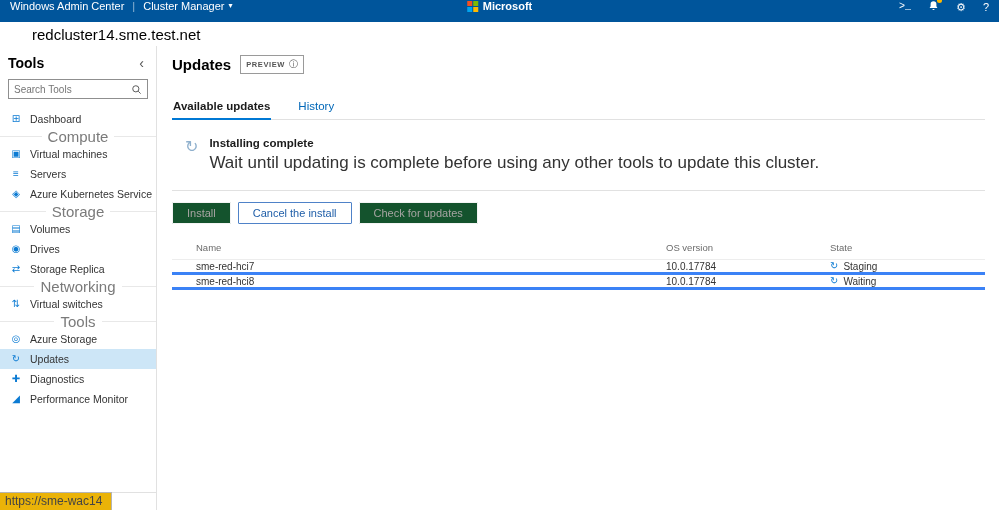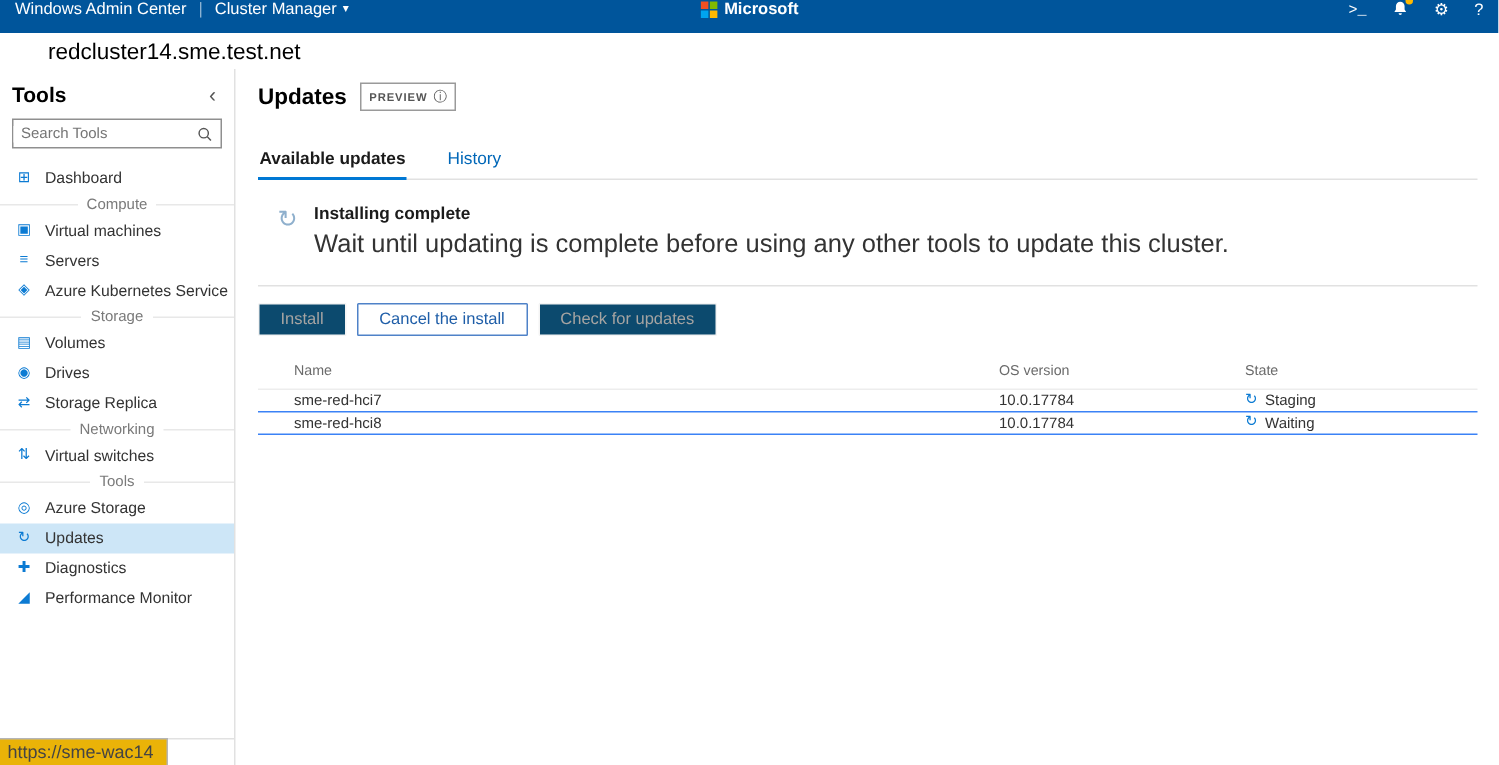--- a/index.html
+++ b/index.html
@@ -34,21 +34,21 @@
   .tools-header { display:flex; justify-content:space-between; align-items:center; padding:9px 12px 7px 8px; }
   .tools-title { font-size:14px; font-weight:bold; color:#000; }
   .collapse-chev { color:#555; font-size:14px; cursor:pointer; line-height:1; }
   .search-box { margin:1px 8px 10px; display:flex; align-items:center; border:1px solid #8f8f8f; height:20px; background:#fff; }
   .search-box input { border:0; outline:0; flex:1; font-size:10px; padding:0 5px; color:#333; min-width:0;
     font-family:"Liberation Sans","DejaVu Sans",sans-serif; }
   .search-icon { flex:0 0 auto; margin-right:5px; display:flex; }
   .nav-item { display:flex; align-items:center; height:20px; padding-left:10px; gap:8px; font-size:10.5px; color:#333; cursor:pointer; }
   .nav-item .nicon { width:12px; text-align:center; color:#0c7bd3; font-size:10px; line-height:1; flex:0 0 12px; }
   .nav-item.selected { background:#cde6f7; }
-  .nav-section { display:flex; align-items:center; height:15px; gap:6px; padding:0 0; font-size:10px; color:#7a7a7a; }
+  .nav-section { display:flex; align-items:center; height:15px; gap:6px; padding:0 0; font-size:15px; color:#7a7a7a; }
   .nav-section::before, .nav-section::after { content:""; flex:1; border-top:1px solid #e8e8e8; }
   .sidebar-bottom { position:absolute; left:0; right:0; bottom:0; border-top:1px solid #e1e1e1; background:#fff; height:18px; overflow:hidden; }
 
   
   .status-tooltip { position:absolute; left:0; bottom:0; background:#eab308; border:1px solid #b5b5b5; border-left:0; border-bottom:0;
     font-size:12px; color:#444; padding:1px 9px 2px 5px; z-index:20; }
 
   
   .main { flex:1; padding:9px 14px 0 15px; position:relative; overflow:hidden; }
   .main-title-row { display:flex; align-items:center; gap:9px; }
@@ -64,26 +64,26 @@
   .notice { display:flex; gap:11px; margin:17px 0 0 13px; }
   .notice-icon { color:#8fb0cd; font-size:16px; line-height:1; margin-top:2px; }
   .notice-title { font-size:11.5px; font-weight:bold; color:#1b1b1b; }
   .notice-text { font-size:17px; color:#333; margin-top:4px; }
 
   .divider { border-bottom:1px solid #e1e1e1; margin-top:17px; }
 
   .actions { display:flex; gap:7px; margin-top:11px; }
   .btn { font-size:11px; padding:4px 14px; border:1px solid transparent; border-radius:1px; cursor:default;
     font-family:"Liberation Sans","DejaVu Sans",sans-serif; }
-  .btn-disabled { background:#0c4a6e; color:#a6a4a2; border-color:#f4f4f4; }
+  .btn-disabled { background:#14532d; color:#a6a4a2; border-color:#f4f4f4; }
   .btn-outline { background:#fff; color:#1f5ea8; border:1px solid #4f82c8; cursor:pointer; }
 
   .table { margin-top:15px; }
   .thead { display:flex; align-items:center; font-size:9.5px; color:#6b6b6b; padding:3px 0 6px 24px; border-bottom:1px solid #ededed; }
-  .trow { display:flex; align-items:center; font-size:10px; color:#333; height:15px; padding-left:24px; border-bottom:1px solid #3b82f6; cursor:pointer; }
+  .trow { display:flex; align-items:center; font-size:10px; color:#333; height:15px; padding-left:24px; border-bottom:3px solid #3b82f6; cursor:pointer; }
   .col-name { flex:0 0 470px; }
   .col-os { flex:0 0 164px; }
   .col-state { flex:1; display:flex; align-items:center; gap:5px; }
   .state-icon { color:#0c7bd3; font-size:10px; line-height:1; }
 </style>
 </head>
 <body>
 
 <div class="topbar">
   <div class="topbar-left">

